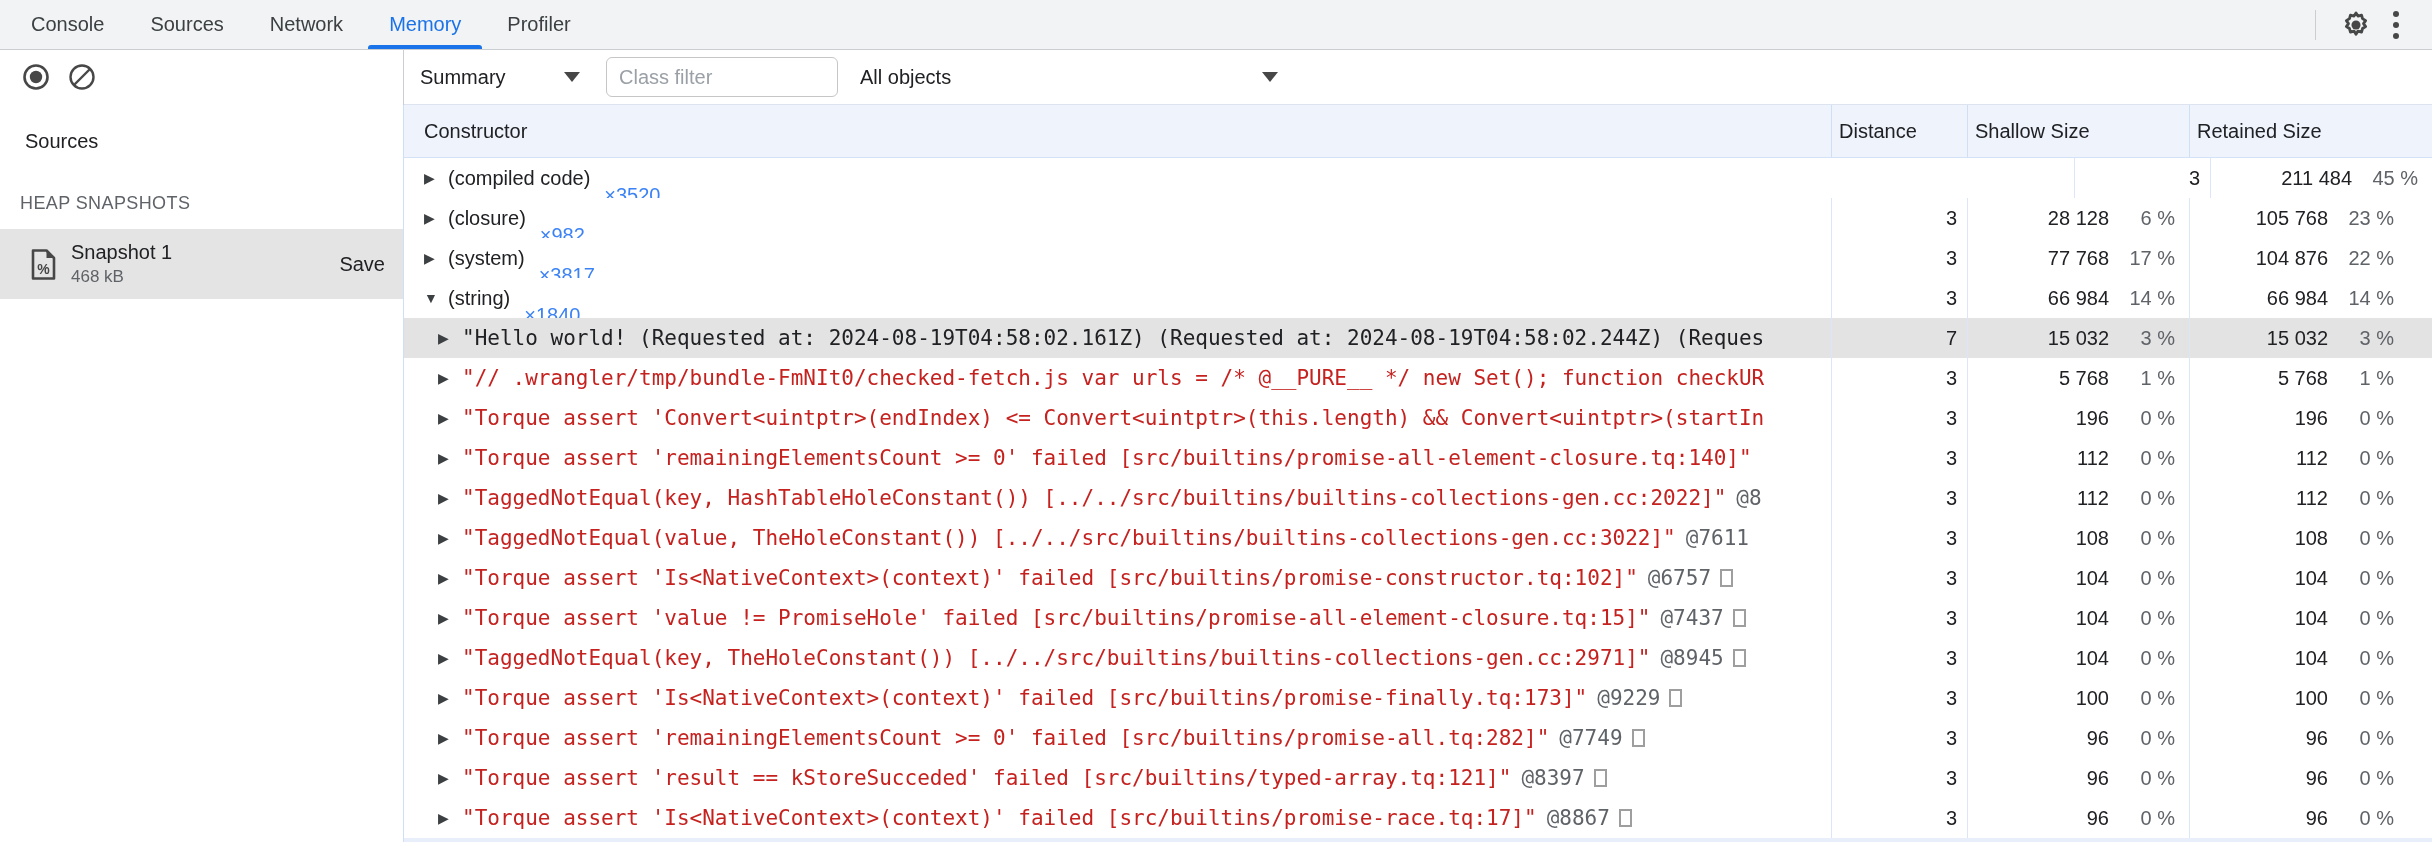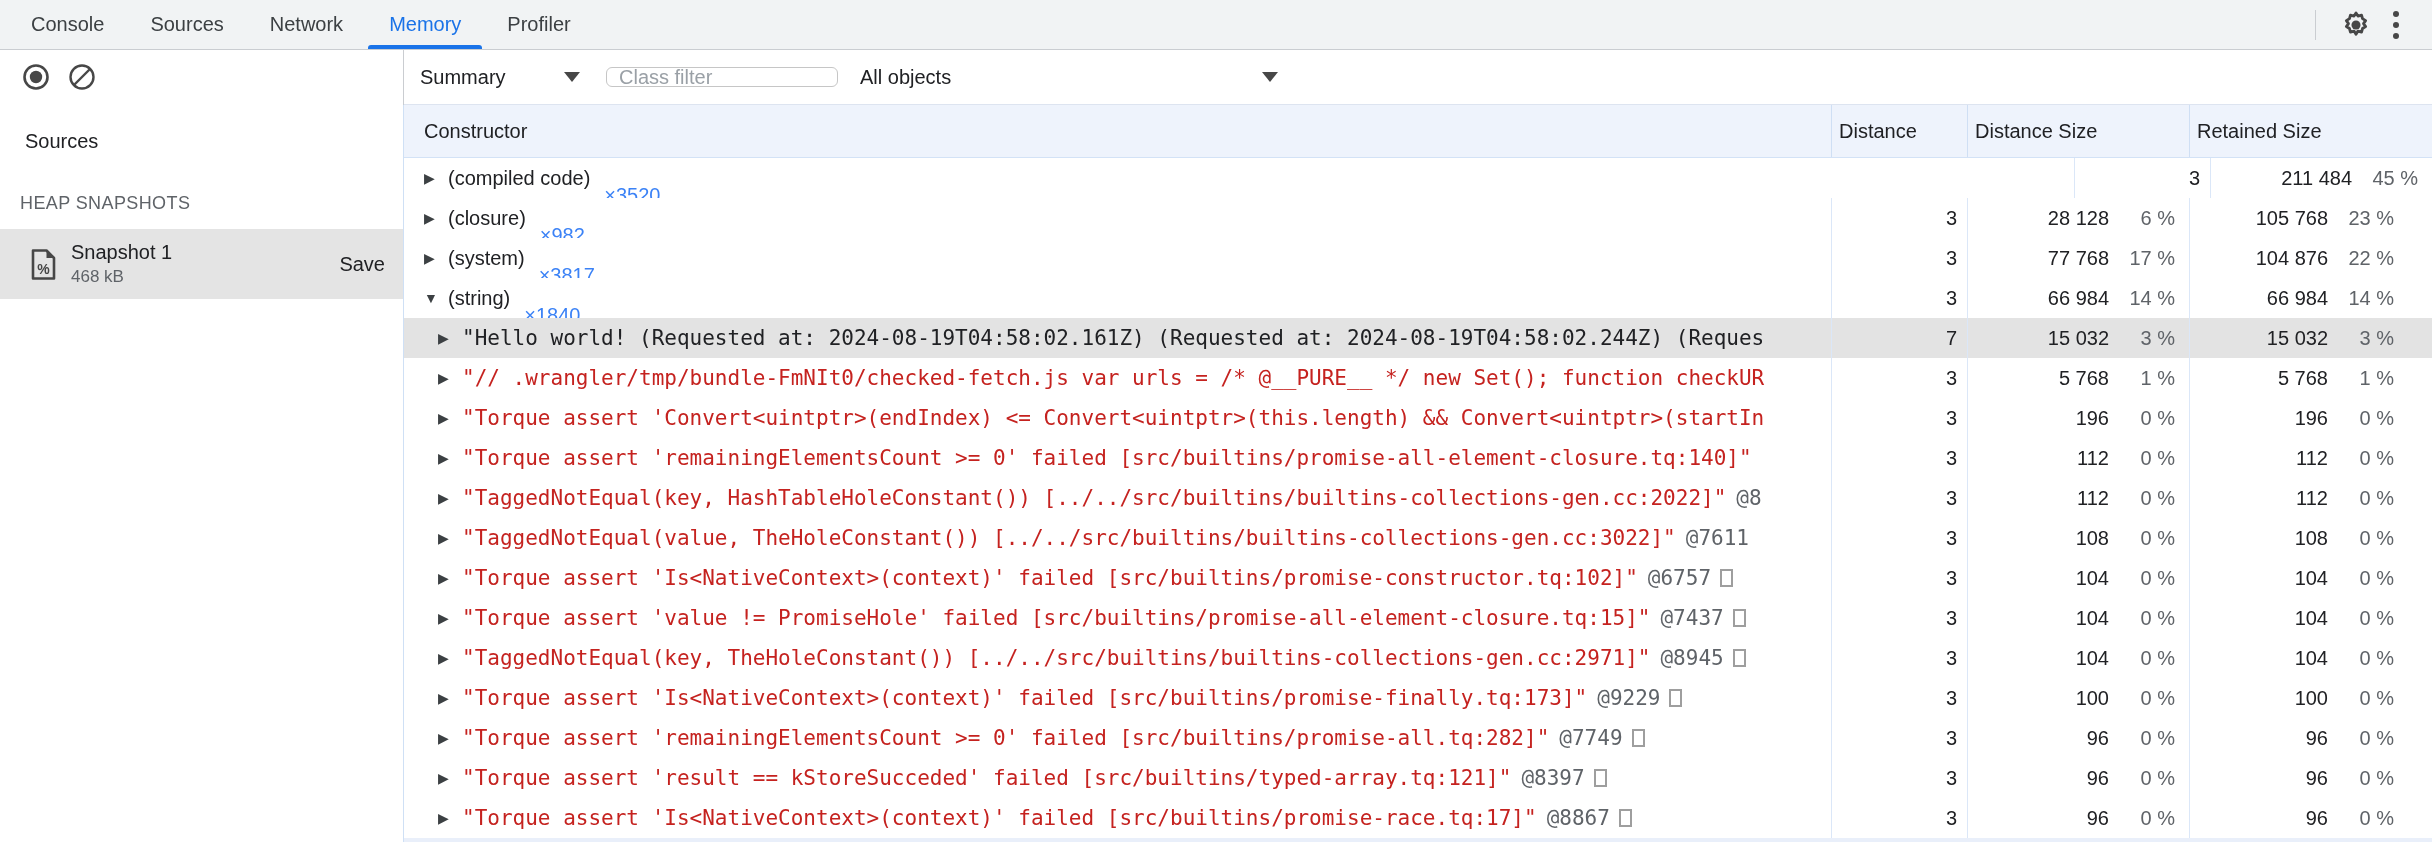--- a/index.html
+++ b/index.html
@@ -68,21 +68,21 @@
   }
   .dd { display: flex; align-items: center; justify-content: space-between; cursor: default; }
   .dd-summary { width: 160px; margin-right: 26px; }
   .dd-objects { width: 418px; margin-left: 22px; }
   .arrow-down {
     width: 0; height: 0;
     border-left: 8px solid transparent; border-right: 8px solid transparent;
     border-top: 10px solid #474747;
   }
   .class-filter {
-    width: 232px; height: 20px;
+    width: 232px; height: 40px;
     border: 1px solid #c6c6c6; border-radius: 6px;
     font-family: "Liberation Sans", sans-serif;
     font-size: 20px; color: #202124;
     padding: 0 12px; outline: none; background: #fff;
   }
   .class-filter::placeholder { color: #9aa0a6; }
 
   
   .grid { flex: 1; display: flex; flex-direction: column; border-left: 1px solid #cfe0f5; margin-left: -1px; min-height: 0; }
   .grid-header {
@@ -214,21 +214,21 @@
       <div class="dd dd-objects">
         <span>All objects</span>
         <span class="arrow-down"></span>
       </div>
     </div>
 
     <div class="grid">
       <div class="grid-header">
         <div class="gh-cell col-constructor">Constructor</div>
         <div class="gh-cell col-distance">Distance</div>
-        <div class="gh-cell col-shallow">Distance Size</div>
+        <div class="gh-cell col-shallow">Shallow Size</div>
         <div class="gh-cell col-retained">Retained Size</div>
       </div>
       <div class="grid-body" id="grid-body">
   <div class="row">
     <div class="cell cell-constructor lvl0">
       <span class="expander">▶</span>
       <span class="rname rname-plain">(compiled code)</span>
       <span class="count">×3520</span>
 
     </div>

